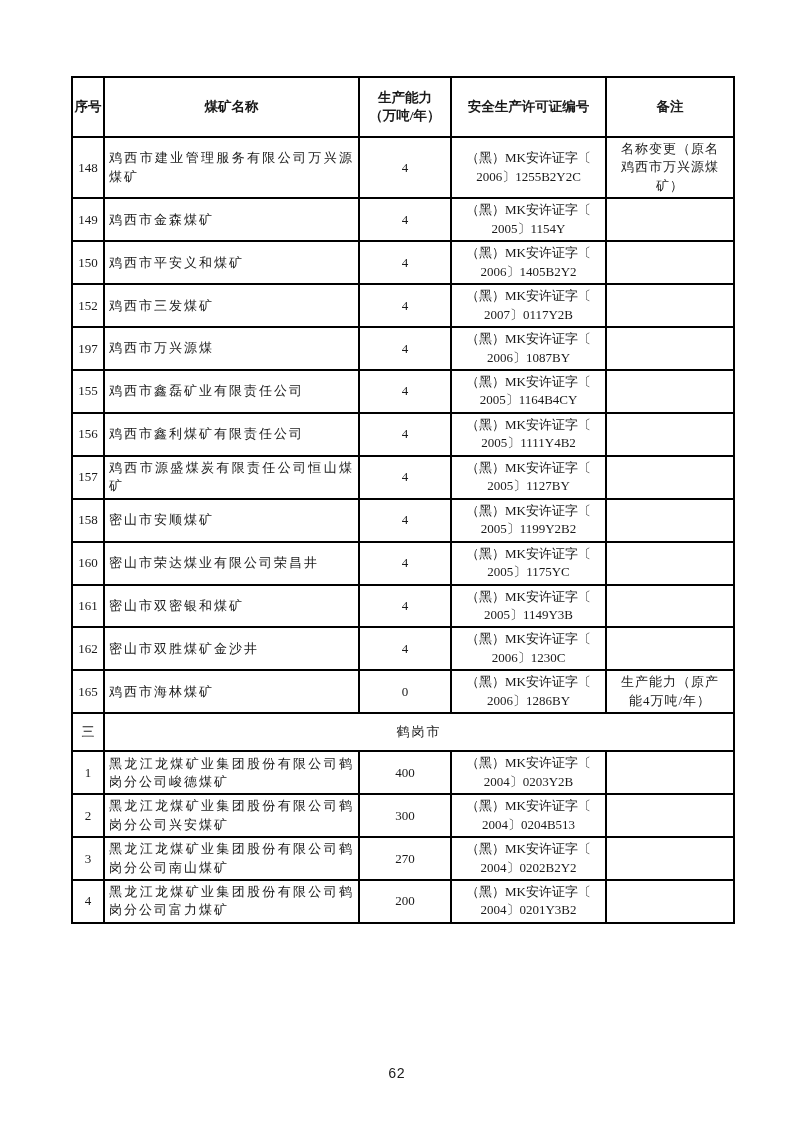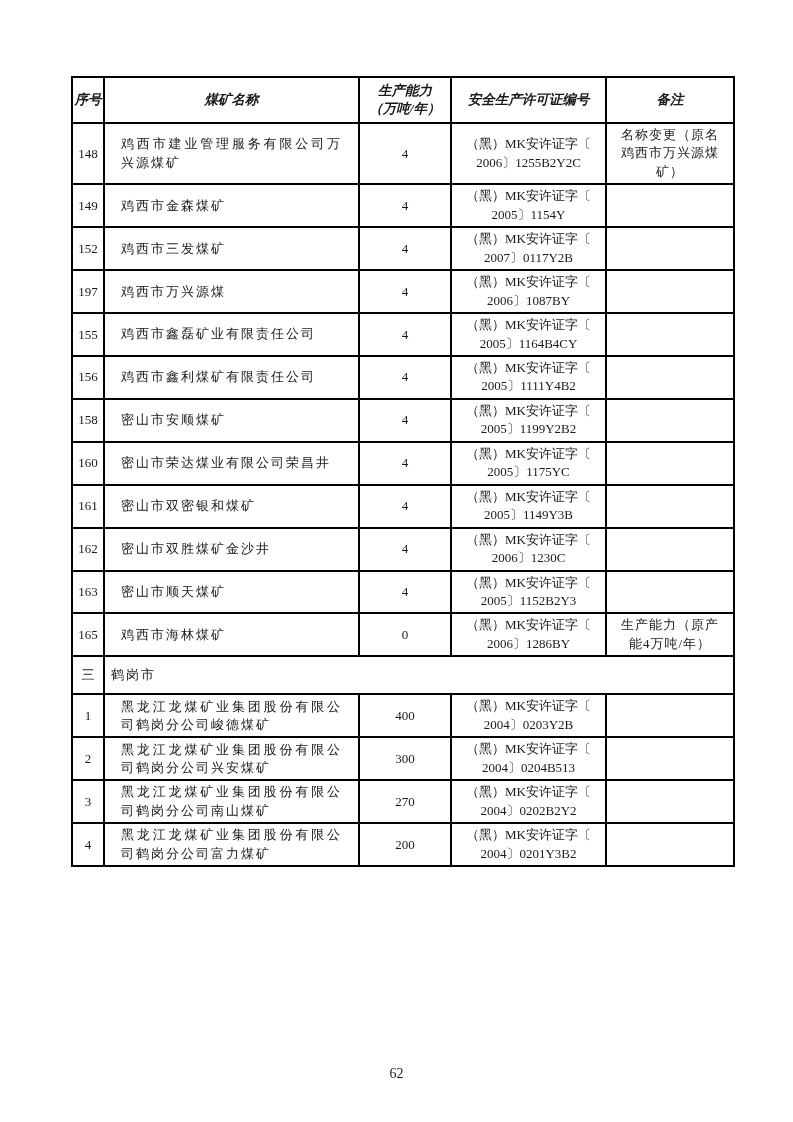--- a/index.html
+++ b/index.html
@@ -19,42 +19,42 @@
     border-collapse: collapse;
     table-layout: fixed;
     border: 2px solid #000;
   }
   .mine-table th, .mine-table td {
     border: 2px solid #000;
     font-size: 13px;
     vertical-align: middle;
     overflow: hidden;
   }
-  .mine-table thead tr { height: 46px; font-style: italic; }
+  .mine-table thead tr { height: 60px; }
   .mine-table th {
     font-weight: bold;
     text-align: center;
     white-space: pre-line;
     line-height: 1.35;
     padding: 2px 1px;
     font-size: 13.5px;
   }
   .mine-table tbody tr { height: 38px; }
   tr.section-row { height: 26px; }
 
   td.serial-cell { text-align: center; padding: 2px 1px; }
   td.mine-name-cell {
     text-align: justify;
-    padding: 2px 16px;
+    padding: 2px 4px;
     letter-spacing: 2px;
     line-height: 1.4;
     white-space: pre-line;
   }
   td.section-name-cell {
-    text-align: left;
+    text-align: center;
     padding: 2px 6px;
     letter-spacing: 2px;
   }
   td.capacity-cell { text-align: center; padding: 2px 2px; }
   td.license-cell {
     text-align: center;
     padding: 2px 5px;
     line-height: 1.42;
     white-space: pre-line;
   }
@@ -66,20 +66,21 @@
     letter-spacing: 1px;
   }
 
   .page-number {
     position: absolute;
     top: 1066px; left: 0;
     width: 100%;
     text-align: center;
     font-size: 14px;
     color: #1a1a1a;
+    font-family: Liberation Mono, monospace;
   }
 </style>
 </head>
 <body>
 
 <div class="doc-page">
 
   <table class="mine-table">
     <colgroup>
       <col style="width:32px">
@@ -111,20 +112,28 @@
         </tr>
         <tr>
           <td class="serial-cell">149</td>
           <td class="mine-name-cell">鸡西市金森煤矿</td>
           <td class="capacity-cell">4</td>
           <td class="license-cell">（黑）MK安许证字〔
 2005〕1154Y</td>
           <td class="remark-cell"></td>
         </tr>
         <tr>
+          <td class="serial-cell">150</td>
+          <td class="mine-name-cell">鸡西市平安义和煤矿</td>
+          <td class="capacity-cell">4</td>
+          <td class="license-cell">（黑）MK安许证字〔
+2006〕1405B2Y2</td>
+          <td class="remark-cell"></td>
+        </tr>
+        <tr>
           <td class="serial-cell">152</td>
           <td class="mine-name-cell">鸡西市三发煤矿</td>
           <td class="capacity-cell">4</td>
           <td class="license-cell">（黑）MK安许证字〔
 2007〕0117Y2B</td>
           <td class="remark-cell"></td>
         </tr>
         <tr>
           <td class="serial-cell">197</td>
           <td class="mine-name-cell">鸡西市万兴源煤</td>
@@ -143,20 +152,28 @@
         </tr>
         <tr>
           <td class="serial-cell">156</td>
           <td class="mine-name-cell">鸡西市鑫利煤矿有限责任公司</td>
           <td class="capacity-cell">4</td>
           <td class="license-cell">（黑）MK安许证字〔
 2005〕1111Y4B2</td>
           <td class="remark-cell"></td>
         </tr>
         <tr>
+          <td class="serial-cell">157</td>
+          <td class="mine-name-cell">鸡西市源盛煤炭有限责任公司恒山煤矿</td>
+          <td class="capacity-cell">4</td>
+          <td class="license-cell">（黑）MK安许证字〔
+2005〕1127BY</td>
+          <td class="remark-cell"></td>
+        </tr>
+        <tr>
           <td class="serial-cell">158</td>
           <td class="mine-name-cell">密山市安顺煤矿</td>
           <td class="capacity-cell">4</td>
           <td class="license-cell">（黑）MK安许证字〔
 2005〕1199Y2B2</td>
           <td class="remark-cell"></td>
         </tr>
         <tr>
           <td class="serial-cell">160</td>
           <td class="mine-name-cell">密山市荣达煤业有限公司荣昌井</td>
@@ -172,28 +189,20 @@
           <td class="license-cell">（黑）MK安许证字〔
 2005〕1149Y3B</td>
           <td class="remark-cell"></td>
         </tr>
         <tr>
           <td class="serial-cell">162</td>
           <td class="mine-name-cell">密山市双胜煤矿金沙井</td>
           <td class="capacity-cell">4</td>
           <td class="license-cell">（黑）MK安许证字〔
 2006〕1230C</td>
-          <td class="remark-cell"></td>
-        </tr>
-        <tr>
-          <td class="serial-cell">163</td>
-          <td class="mine-name-cell">密山市顺天煤矿</td>
-          <td class="capacity-cell">4</td>
-          <td class="license-cell">（黑）MK安许证字〔
-2005〕1152B2Y3</td>
           <td class="remark-cell"></td>
         </tr>
         <tr>
           <td class="serial-cell">165</td>
           <td class="mine-name-cell">鸡西市海林煤矿</td>
           <td class="capacity-cell">0</td>
           <td class="license-cell">（黑）MK安许证字〔
 2006〕1286BY</td>
           <td class="remark-cell">生产能力（原产
 能4万吨/年）</td>

